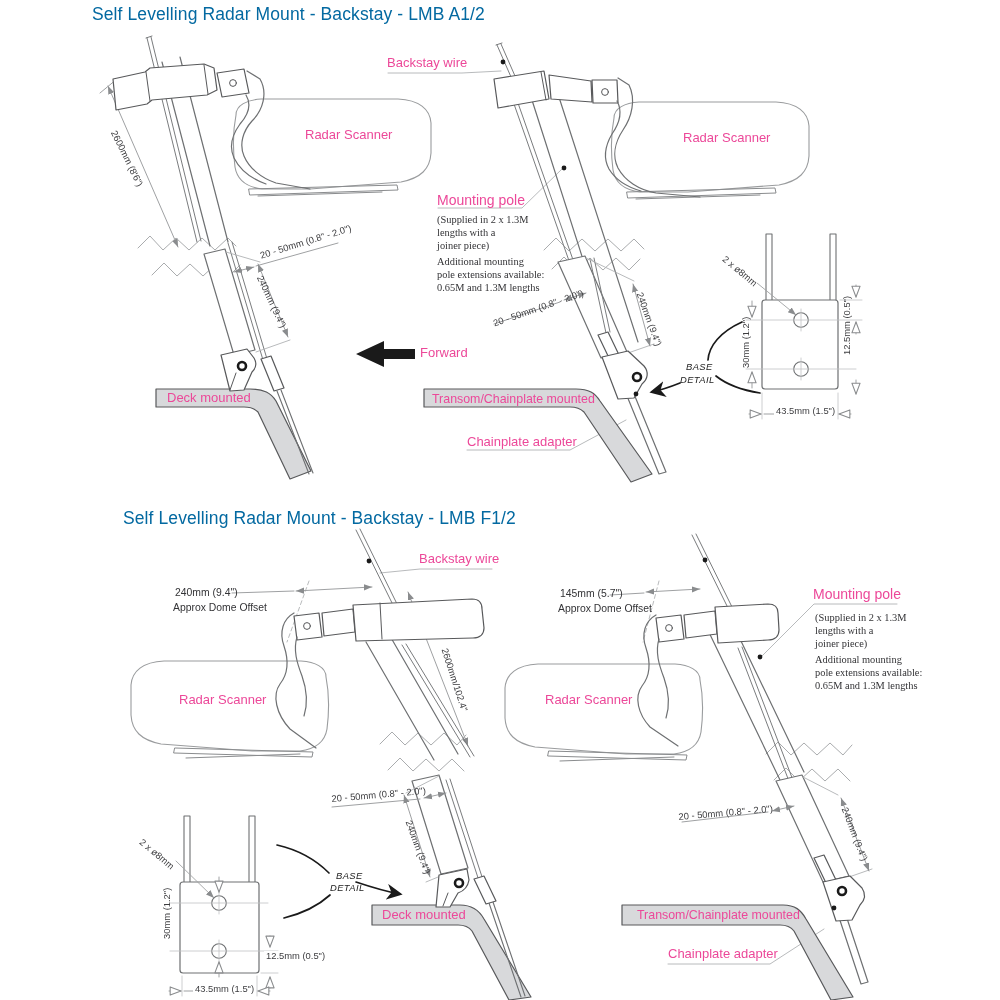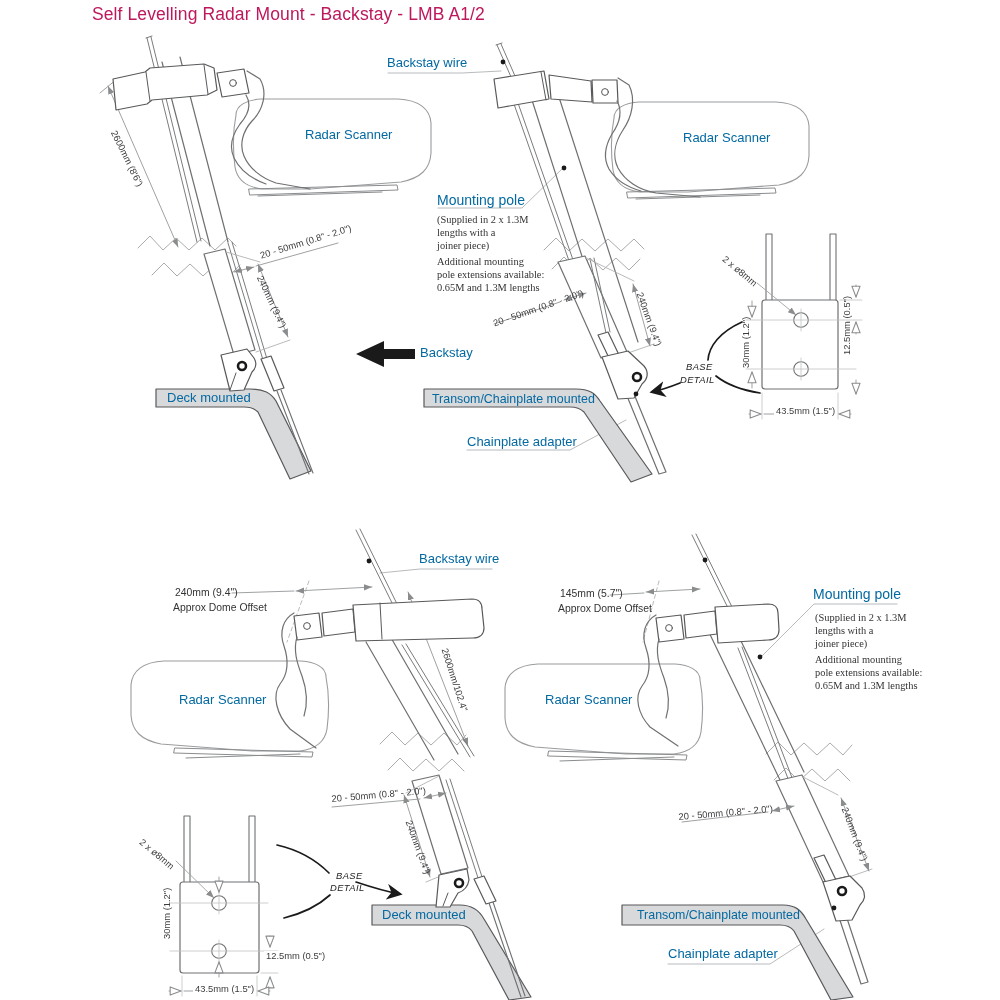--- a/index.html
+++ b/index.html
@@ -1,20 +1,20 @@
 <!DOCTYPE html>
 <html><head>
 <meta charset="utf-8">
 <style>
   html,body{margin:0;padding:0;background:#fff;}
   .canvas{position:relative;width:1000px;height:1000px;background:#fff;overflow:hidden;
           font-family:"Liberation Sans",sans-serif;color:#28282a;}
   svg.art{position:absolute;left:0;top:0;}
-  .lbl{position:absolute;white-space:nowrap;line-height:1.15;color:#0369a1;}
-  .title{font-size:17.5px;letter-spacing:.1px;color:#be185d;}
+  .lbl{position:absolute;white-space:nowrap;line-height:1.15;color:#ec4899;}
+  .title{font-size:17.5px;letter-spacing:.1px;color:#0369a1;}
   .s14{font-size:14px;}
   .s13{font-size:13px;}
   .s12{font-size:12.4px;}
   .s10{font-size:10.4px;color:#333336;}
   .s9{font-size:9.4px;color:#3c3c3f;}
   .bd{font-size:9.4px;letter-spacing:.4px;color:#222;font-style:italic;}
   .rot{transform-origin:0 0;}
   .bgw{background:#fff;padding:0 2px;}
   .note{font-size:10.4px;line-height:1.24;color:#333336;font-family:Liberation Serif, serif;}
 </style>
@@ -285,36 +285,37 @@
 <div class="lbl s13" style="left:387px;top:56px">Backstay wire</div>
 <div class="lbl s13" style="left:305px;top:128px">Radar Scanner</div>
 <div class="lbl s13" style="left:683px;top:131px">Radar Scanner</div>
 <div class="lbl s14" style="left:437px;top:192px">Mounting pole</div>
 <div class="lbl note" style="left:437px;top:214px">(Supplied in 2 x 1.3M</div>
 <div class="lbl note" style="left:437px;top:227px">lengths with a</div>
 <div class="lbl note" style="left:437px;top:240px">joiner piece)</div>
 <div class="lbl note" style="left:437px;top:256px">Additional mounting</div>
 <div class="lbl note" style="left:437px;top:269px">pole extensions available:</div>
 <div class="lbl note" style="left:437px;top:282px">0.65M and 1.3M lengths</div>
-<div class="lbl s13" style="left:420px;top:346px">Backstay</div>
+<div class="lbl s13" style="left:420px;top:346px">Forward</div>
 <div class="lbl s13" style="left:167px;top:391px">Deck mounted</div>
 <div class="lbl s12" style="left:432px;top:392px">Transom/Chainplate mounted</div>
 <div class="lbl s13" style="left:467px;top:435px">Chainplate adapter</div>
 <div class="lbl bd" style="left:686px;top:362px">BASE</div>
 <div class="lbl bd" style="left:680px;top:375px">DETAIL</div>
 <div class="lbl s9 rot" style="left:118px;top:129px;transform:rotate(64deg)">2600mm (8'6")</div>
 <div class="lbl s9 rot" style="left:259px;top:251px;transform:rotate(-17deg)">20 - 50mm (0.8" - 2.0")</div>
 <div class="lbl s9 rot" style="left:264px;top:274px;transform:rotate(65deg)">240mm (9.4")</div>
 <div class="lbl s9 rot" style="left:492px;top:319px;transform:rotate(-19deg)">20 - 50mm (0.8" - 2.0")</div>
 <div class="lbl s9 rot" style="left:644px;top:291px;transform:rotate(70deg)">240mm (9.4")</div>
 <div class="lbl s9 rot" style="left:727px;top:254px;transform:rotate(40deg)">2 x ø8mm</div>
 <div class="lbl s9 rot" style="left:741px;top:368px;transform:rotate(-90deg)">30mm (1.2")</div>
 <div class="lbl s9 rot" style="left:842px;top:355px;transform:rotate(-90deg)">12.5mm (0.5")</div>
 <div class="lbl s9 bgw" style="left:774px;top:406px">43.5mm (1.5")</div>
 
+<div class="lbl title" style="left:123px;top:508px">Self Levelling Radar Mount - Backstay - LMB F1/2</div>
 <div class="lbl s13" style="left:419px;top:552px">Backstay wire</div>
 <div class="lbl s10" style="left:175px;top:587px">240mm (9.4")</div>
 <div class="lbl s10" style="left:173px;top:602px">Approx Dome Offset</div>
 <div class="lbl s13" style="left:179px;top:693px">Radar Scanner</div>
 <div class="lbl s9 rot" style="left:449px;top:647px;transform:rotate(72deg)">2600mm/102.4"</div>
 <div class="lbl s9 rot" style="left:331px;top:794px;transform:rotate(-5deg)">20 - 50mm (0.8" - 2.0")</div>
 <div class="lbl s9 rot" style="left:413px;top:819px;transform:rotate(70deg)">240mm (9.4")</div>
 <div class="lbl bd" style="left:336px;top:871px">BASE</div>
 <div class="lbl bd" style="left:330px;top:883px">DETAIL</div>
 <div class="lbl s13" style="left:382px;top:908px">Deck mounted</div>

